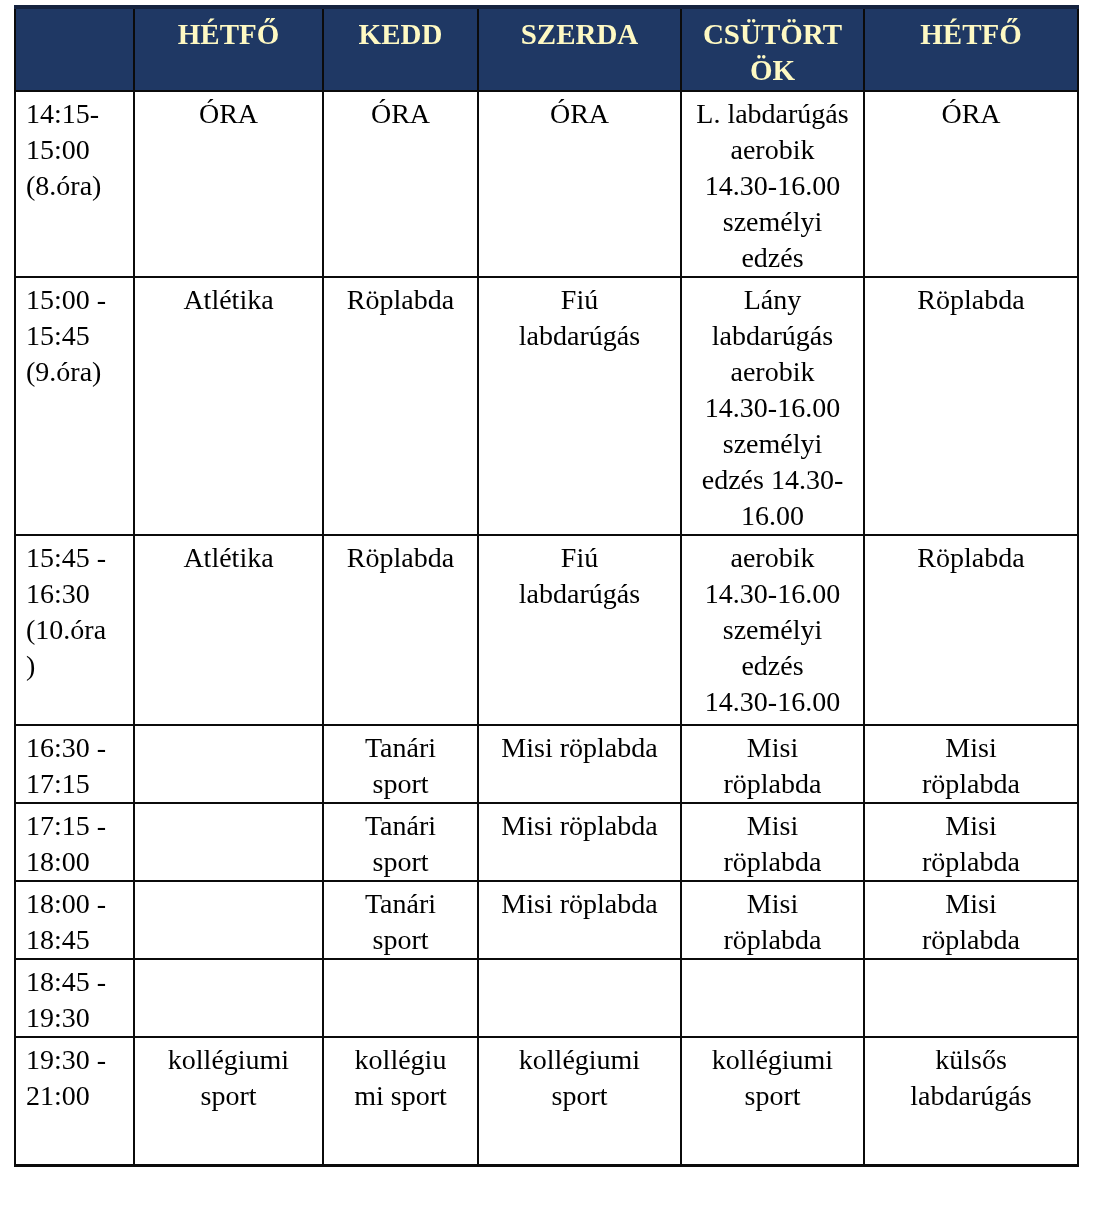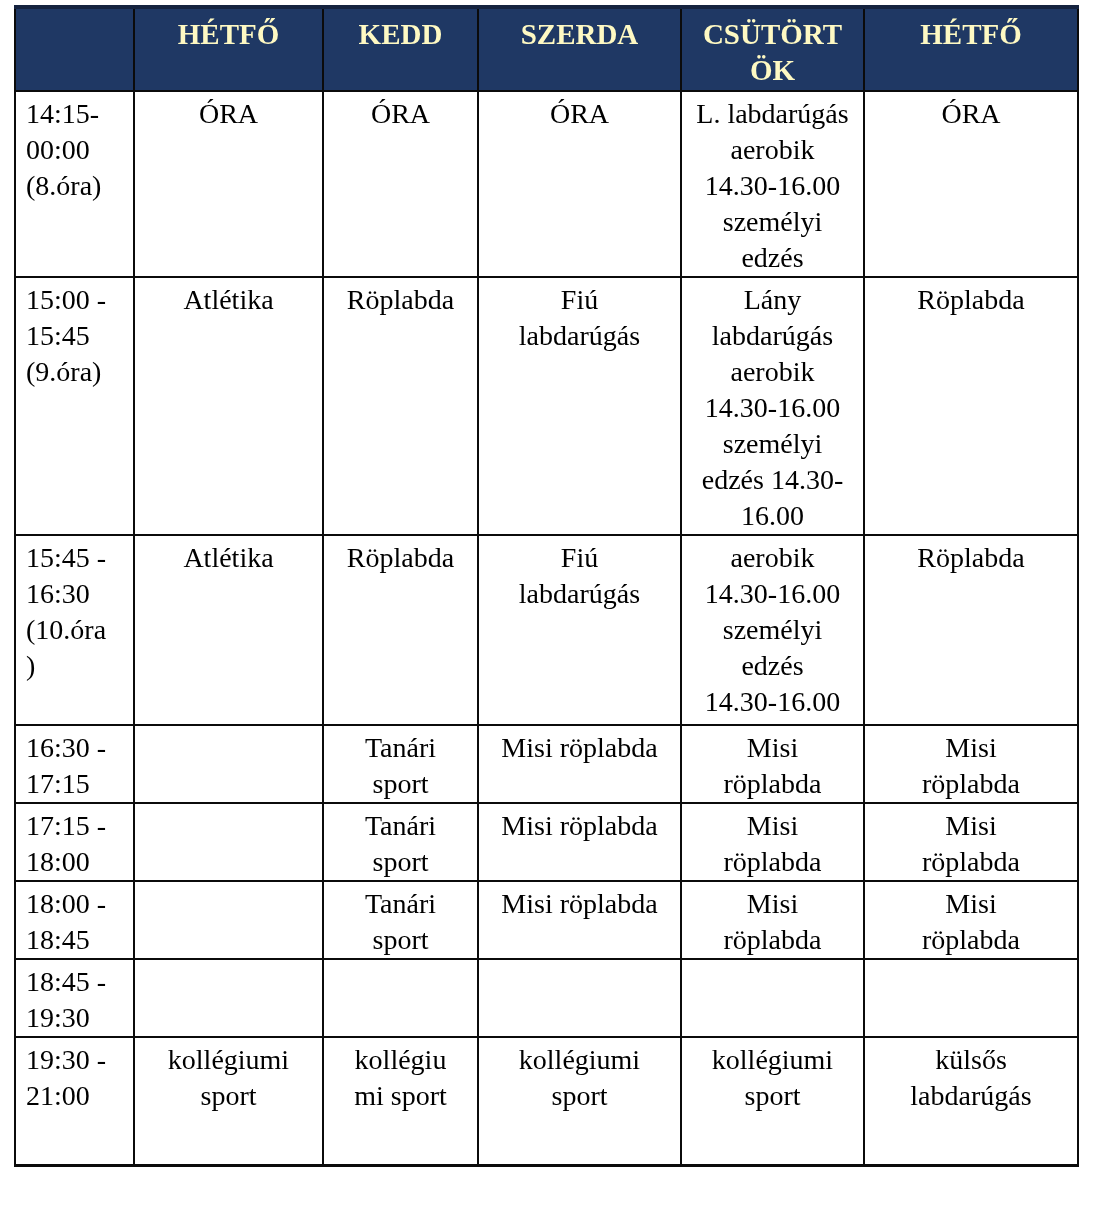--- a/index.html
+++ b/index.html
@@ -85,21 +85,21 @@
         <th>KEDD</th>
         <th>SZERDA</th>
         <th>CSÜTÖRT
 ÖK</th>
         <th>HÉTFŐ</th>
       </tr>
     </thead>
     <tbody>
       <tr class="r0">
         <td class="time">14:15-
-00:00
+15:00
 (8.óra)</td>
         <td>ÓRA</td>
         <td>ÓRA</td>
         <td>ÓRA</td>
         <td>L. labdarúgás
 aerobik
 14.30-16.00
 személyi
 edzés</td>
         <td>ÓRA</td>

